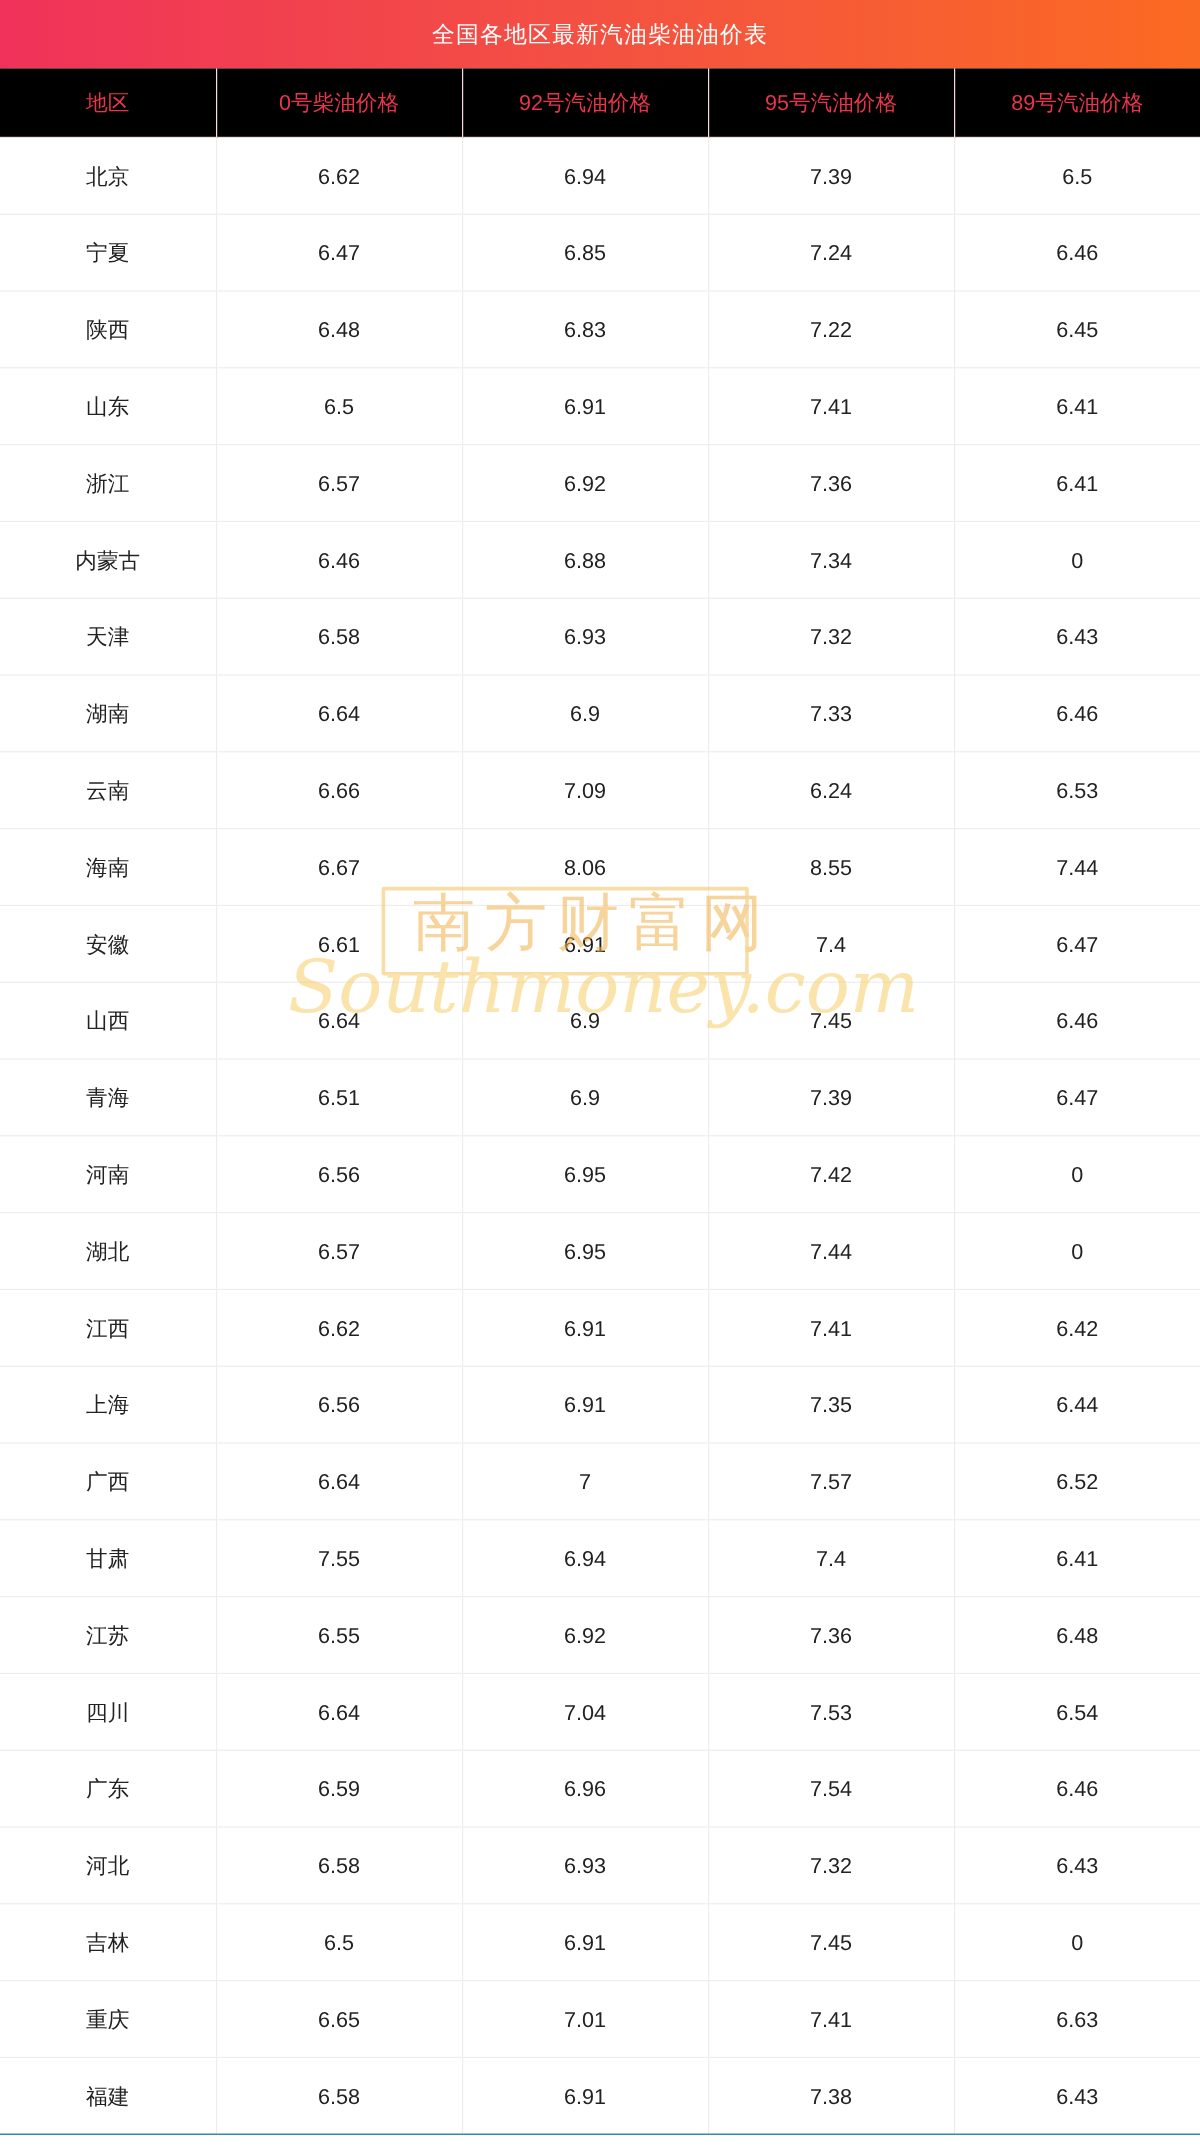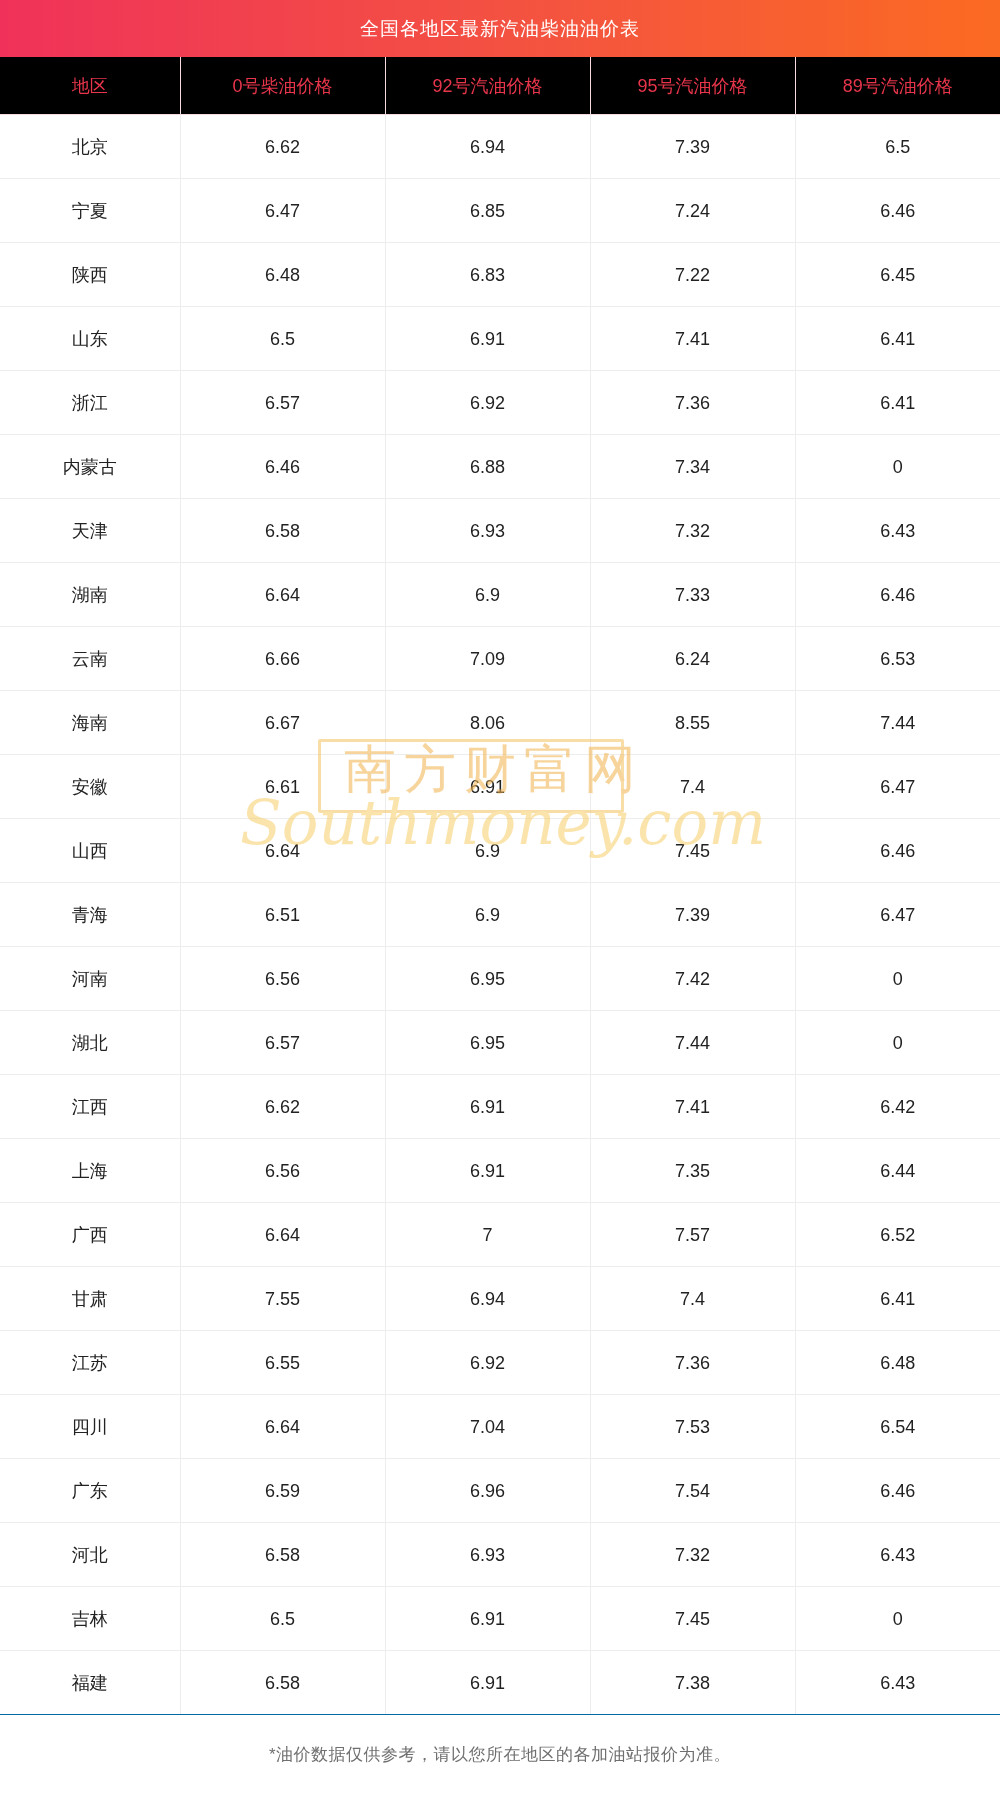--- a/index.html
+++ b/index.html
@@ -293,20 +293,27 @@
           <td class="cell">6.43</td>
         </tr>
         <tr>
           <td class="cell">吉林</td>
           <td class="cell">6.5</td>
           <td class="cell">6.91</td>
           <td class="cell">7.45</td>
           <td class="cell">0</td>
         </tr>
         <tr>
+          <td class="cell">重庆</td>
+          <td class="cell">6.65</td>
+          <td class="cell">7.01</td>
+          <td class="cell">7.41</td>
+          <td class="cell">6.63</td>
+        </tr>
+        <tr>
           <td class="cell">福建</td>
           <td class="cell">6.58</td>
           <td class="cell">6.91</td>
           <td class="cell">7.38</td>
           <td class="cell">6.43</td>
         </tr>
       </tbody>
   </table>
 
   <div class="watermark">

